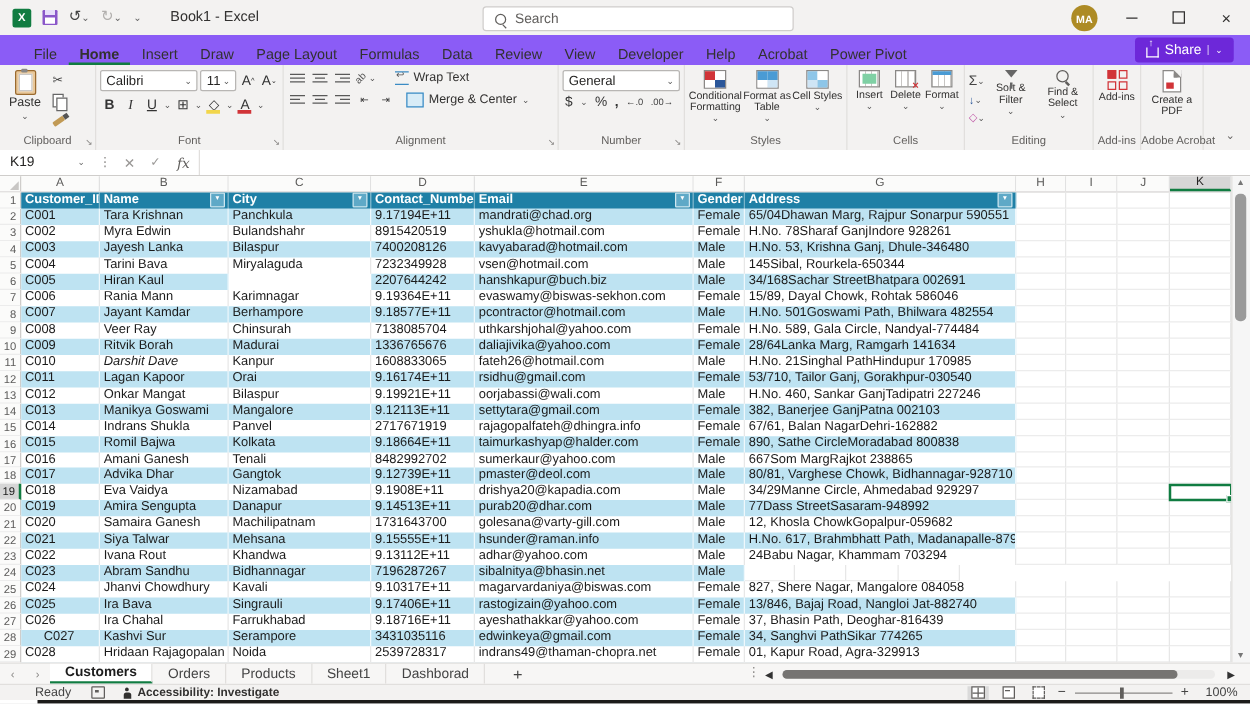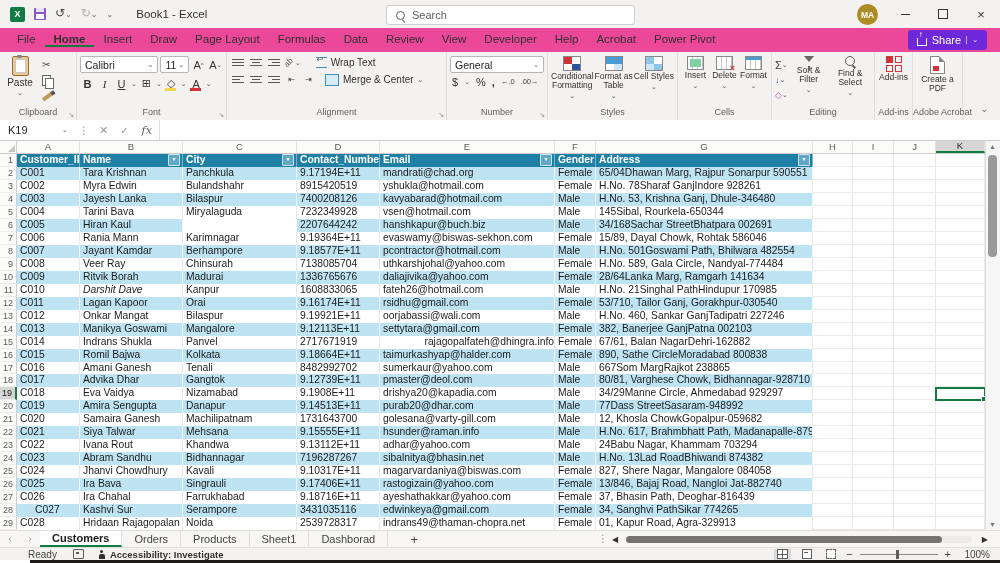--- a/index.html
+++ b/index.html
@@ -23,21 +23,21 @@
   .mag:after{content:"";position:absolute;left:6px;top:7px;width:1.4px;height:4px;background:#605e5c;transform:rotate(-45deg)}
   .avatar{position:absolute;right:122px;top:4px;width:21px;height:21px;border-radius:50%;background:#AD8B25;color:#fff;
           font-size:8.5px;font-weight:bold;display:flex;align-items:center;justify-content:center}
   .win-controls{position:absolute;right:0;top:0;height:28px;display:flex}
   .win-btn{width:38px;height:28px;display:flex;align-items:center;justify-content:center;color:#323130}
   .min-ic{width:9px;height:1px;background:#323130}
   .max-ic{width:8px;height:8px;border:1px solid #323130;position:relative;background:#f3f2f1}
   .max-ic:before{content:"";position:absolute;left:1px;top:-3px;width:8px;height:8px;border:1px solid #323130;z-index:-1}
   .close-ic{font-size:13px;line-height:13px}
   
-  .menubar{position:absolute;top:28px;left:0;right:0;height:24px;background:#ec4899;display:flex;align-items:flex-start;padding-left:8px}
+  .menubar{position:absolute;top:28px;left:0;right:0;height:24px;background:#8b5cf6;display:flex;align-items:flex-end;padding-left:18px}
   .menu-tab{padding:5px 9px 0;font-size:11.5px;color:#323130;display:flex;align-items:center;border-bottom:2.5px solid transparent}
   .menu-tab.active{font-weight:bold;border-bottom:2.5px solid #107C41}
   .share-btn{position:absolute;right:13px;top:30px;height:20px;background:#6d28d9;color:#fff;border-radius:3px;
              display:flex;align-items:center;gap:5px;padding:0 9px;font-size:11px}
   .share-ic{width:8px;height:7px;border:1px solid #fff;border-top:none;position:relative;margin-top:3px}
   .share-ic:after{content:"↑";position:absolute;left:1px;top:-8px;font-size:8px}
   .share-chev{font-size:7px;border-left:1px solid rgba(255,255,255,.6);padding-left:5px}
   
   .ribbon{position:absolute;top:52px;left:0;right:0;height:68px;background:#f3f2f1;border-bottom:1px solid #d1cfcd;display:flex}
   .rgroup{position:relative;border-right:1px solid #e1dfdd;display:flex;flex-direction:column;flex:none;box-sizing:border-box}
@@ -726,21 +726,21 @@
           <div class="cell" style="width: 41px;"></div>
           <div class="cell" style="width: 42px;"></div>
           <div class="cell" style="width: 49px;"></div>
         </div>
         <div class="grid-row">
           <div class="gutter">15</div>
           <div class="cell white" style="width: 63px;">C014</div>
           <div class="cell white" style="width: 103px;">Indrans Shukla</div>
           <div class="cell white" style="width: 114px;">Panvel</div>
           <div class="cell white" style="width: 83px;">2717671919</div>
-          <div class="cell white" style="width: 175px; text-align: right;">rajagopalfateh@dhingra.info</div>
+          <div class="cell white" style="width: 175px;">rajagopalfateh@dhingra.info</div>
           <div class="cell white" style="width: 41px;">Female</div>
           <div class="cell white" style="width: 217px;">67/61, Balan NagarDehri-162882</div>
           <div class="cell" style="width: 40px;"></div>
           <div class="cell" style="width: 41px;"></div>
           <div class="cell" style="width: 42px;"></div>
           <div class="cell" style="width: 49px;"></div>
         </div>
         <div class="grid-row">
           <div class="gutter">16</div>
           <div class="cell band" style="width: 63px;">C015</div>
@@ -854,21 +854,20 @@
           <div class="cell" style="width: 49px;"></div>
         </div>
         <div class="grid-row">
           <div class="gutter">24</div>
           <div class="cell band" style="width: 63px;">C023</div>
           <div class="cell band" style="width: 103px;">Abram Sandhu</div>
           <div class="cell band" style="width: 114px;">Bidhannagar</div>
           <div class="cell band" style="width: 83px;">7196287267</div>
           <div class="cell band" style="width: 175px;">sibalnitya@bhasin.net</div>
           <div class="cell band" style="width: 41px;">Male</div>
-          <div class="cell band" style="width: 217px;">H.No. 13Lad RoadBhiwandi 874382</div>
           <div class="cell" style="width: 40px;"></div>
           <div class="cell" style="width: 41px;"></div>
           <div class="cell" style="width: 42px;"></div>
           <div class="cell" style="width: 49px;"></div>
         </div>
         <div class="grid-row">
           <div class="gutter">25</div>
           <div class="cell white" style="width: 63px;">C024</div>
           <div class="cell white" style="width: 103px;">Jhanvi Chowdhury</div>
           <div class="cell white" style="width: 114px;">Kavali</div>

